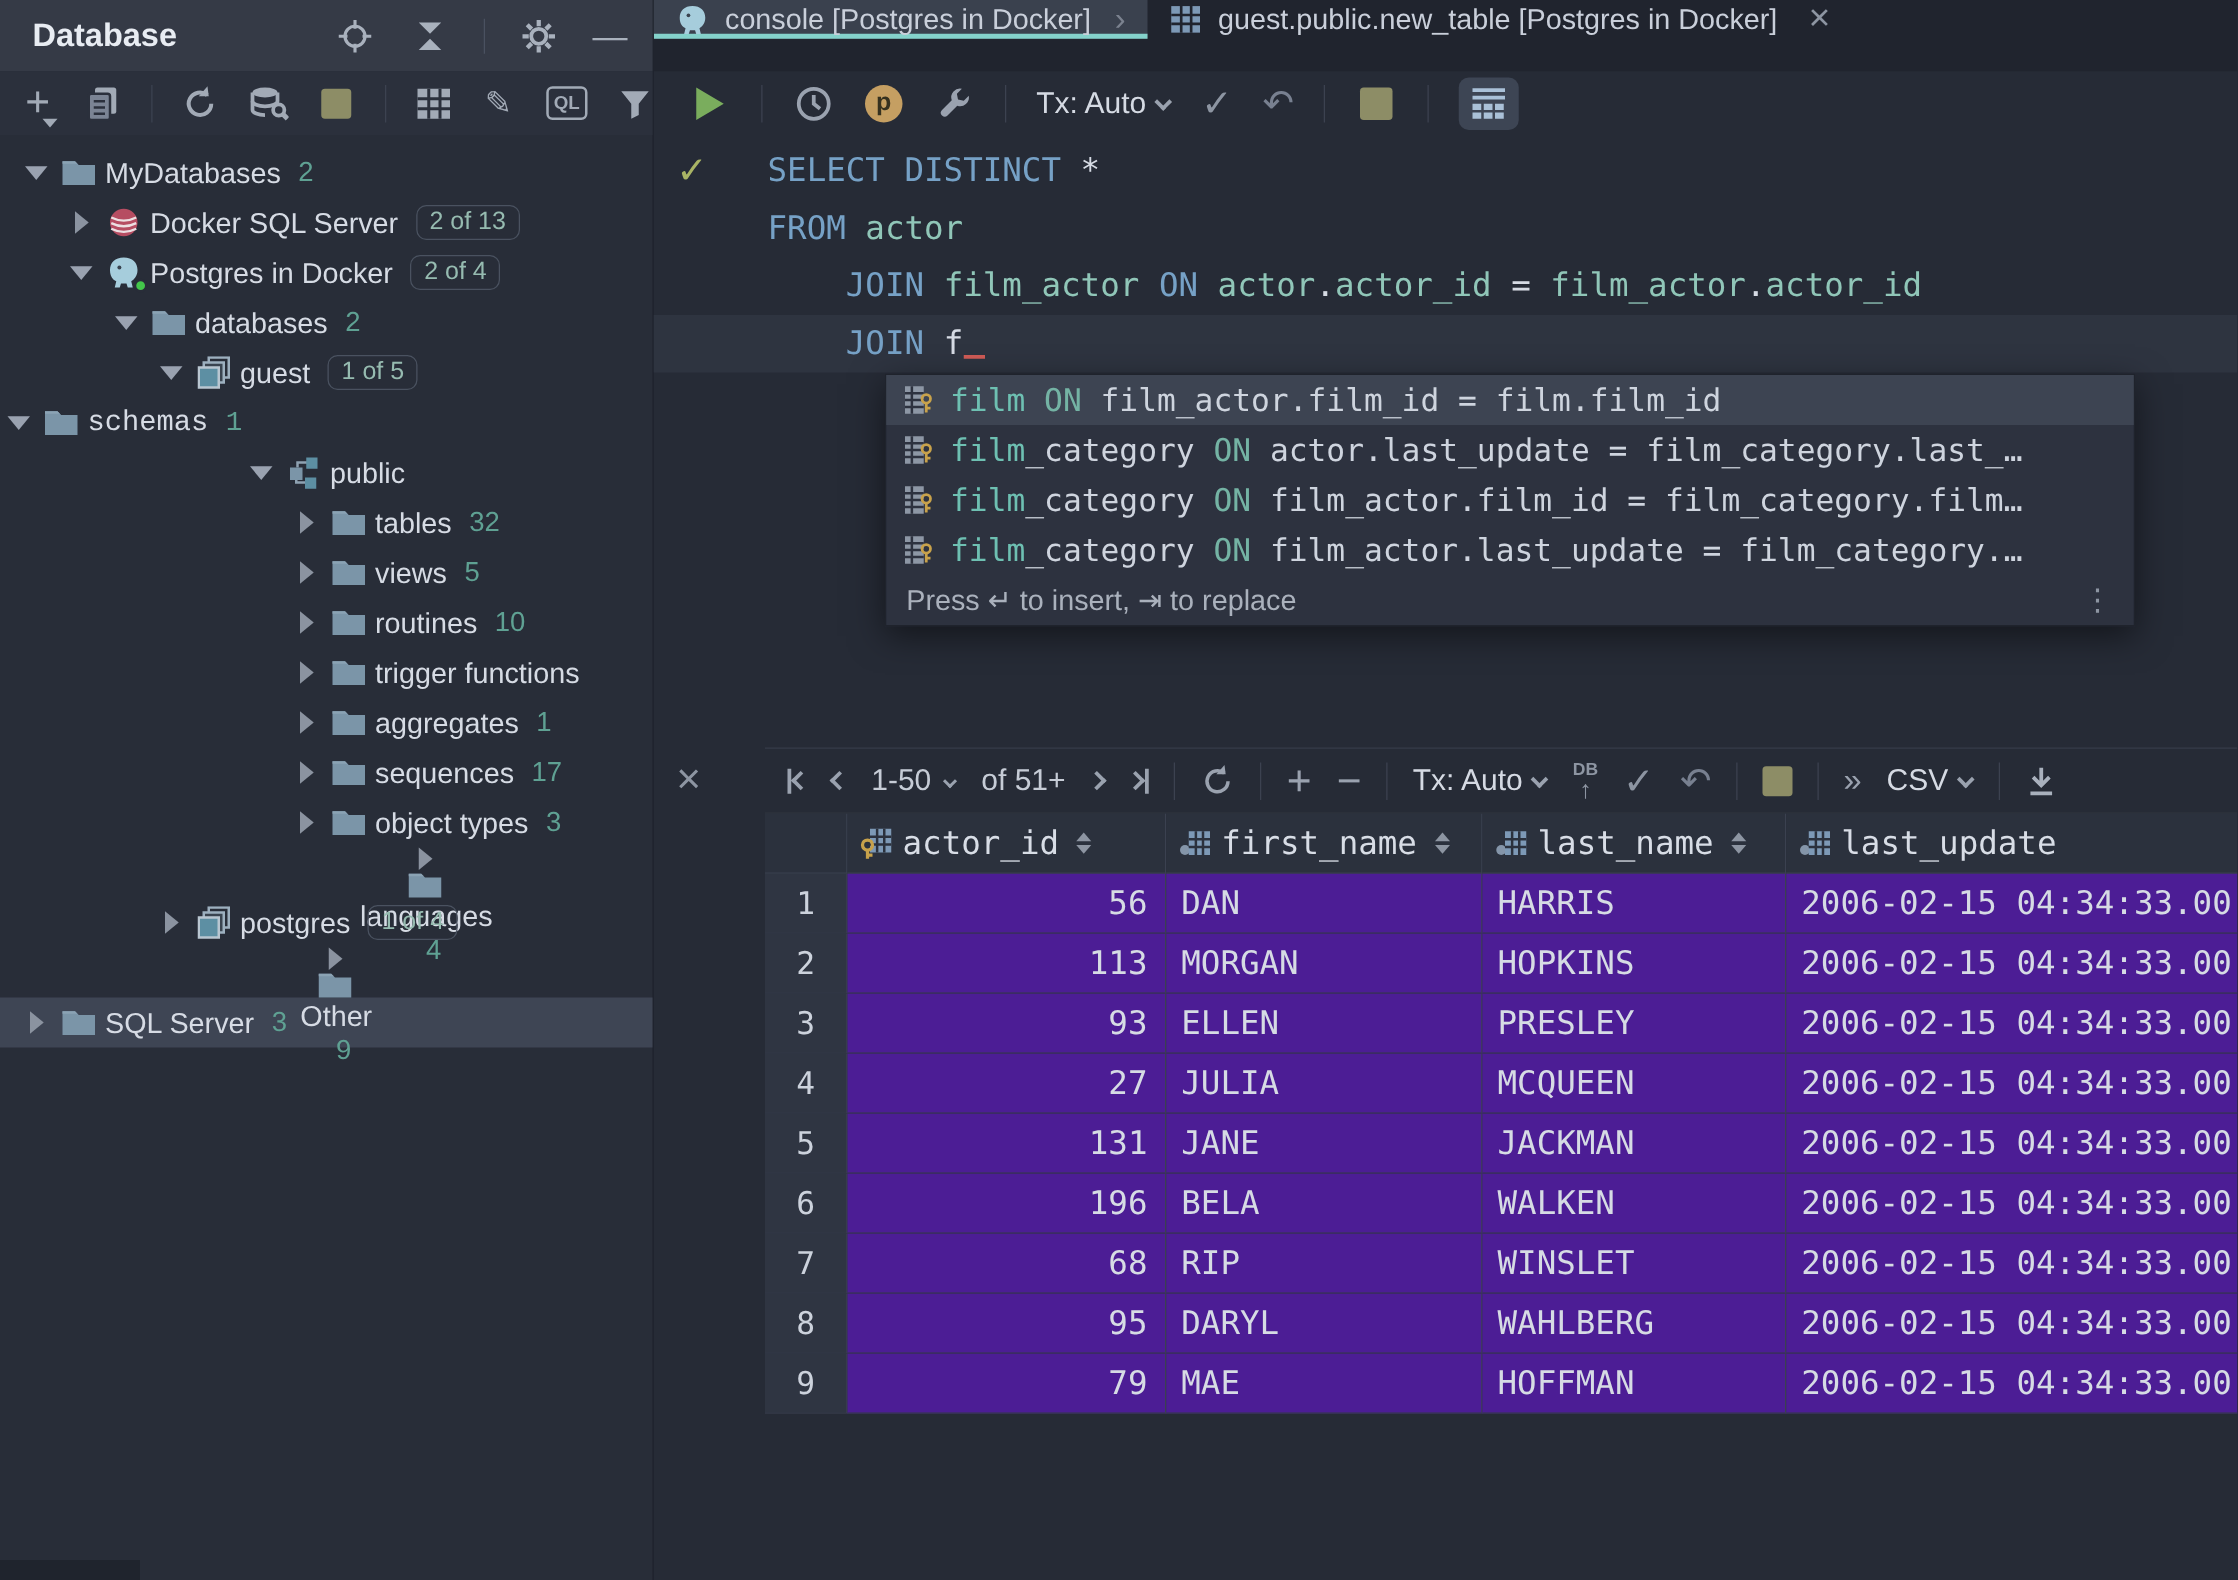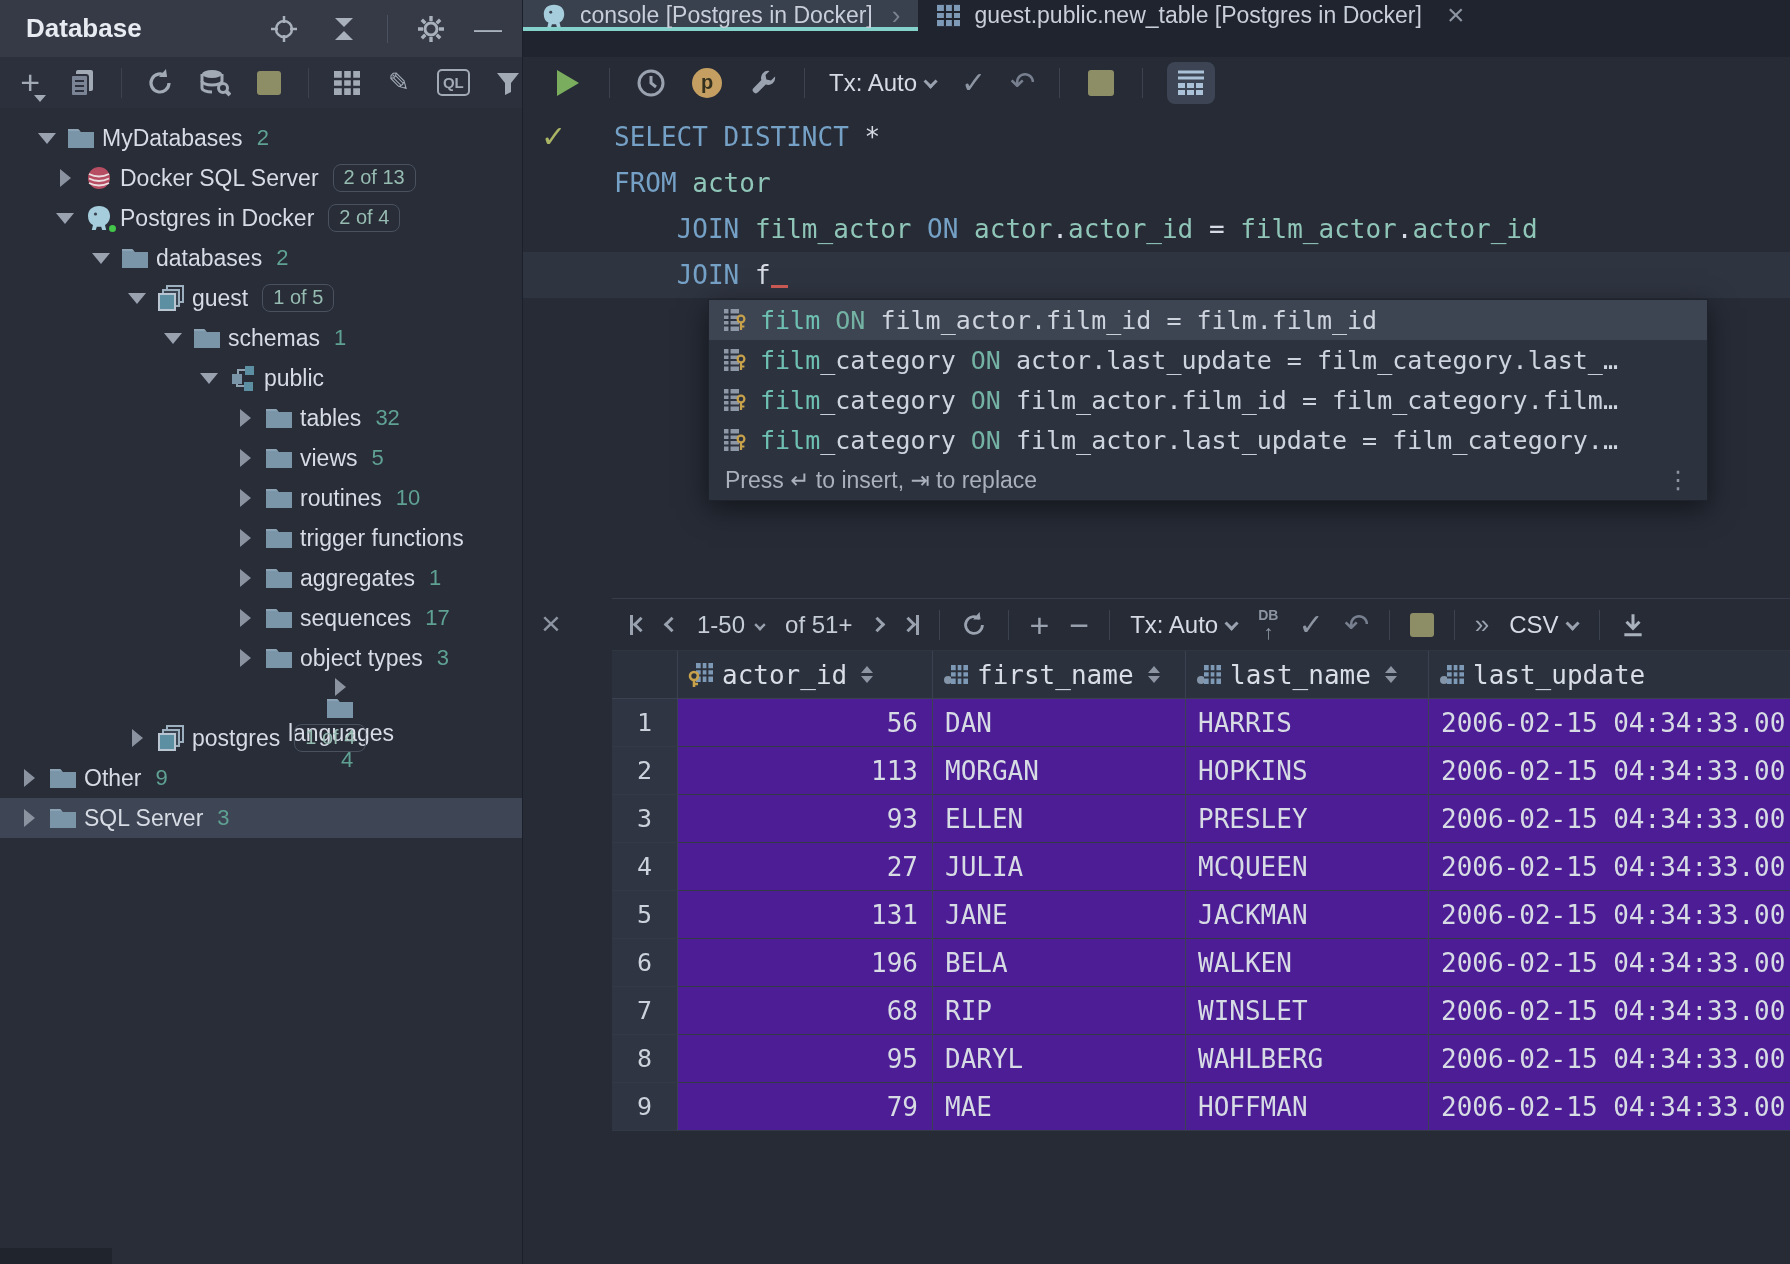--- a/index.html
+++ b/index.html
@@ -188,21 +188,21 @@
         <span class="ql-box">QL</span>
       </span>
     <span class="tbtn">
       <svg width="26" height="26" viewBox="0 0 26 26">
           <path d="M2 3h22L16 13v9l-6 3V13z" fill="#a2aab6"></path>
         </svg>
     </span>
   </div>
 
   <div class="tree" id="tree">
-      <div class="tree-row" style="padding-left: 32px;">
+      <div class="tree-row" style="padding-left: 14px;">
         <span class="tw">
           <span class="arr-exp"></span>
         </span>
         <span class="t-icon">
           <svg width="28" height="24" viewBox="0 0 28 24">
             <path d="M1 3h10l3 3h13v16H1z" fill="#7b95a8"></path>
             <path d="M1 3h10l2 2H1z" fill="#8ba3b4"></path>
           </svg>
         </span>
         <span class="t-label">MyDatabases</span>
@@ -255,21 +255,21 @@
         <span class="t-icon">
           <svg width="27" height="27" viewBox="0 0 27 27">
             <rect x="9" y="1" width="16" height="16" fill="none" stroke="#9db0bf" stroke-width="2"></rect>
             <rect x="5" y="5" width="16" height="16" fill="#3a4450" stroke="#9db0bf" stroke-width="2"></rect>
             <rect x="1" y="9" width="16" height="16" fill="#5d8fa3" stroke="#b9c6d1" stroke-width="2"></rect>
           </svg>
         </span>
         <span class="t-label">guest</span>
         <span class="t-badge">1 of 5</span>
       </div>
-      <div class="tree-row" style="padding-left: 158px;">
+      <div class="tree-row" style=" font-family: Liberation Mono, monospace;">
         <span class="tw">
           <span class="arr-exp"></span>
         </span>
         <span class="t-icon">
           <svg width="28" height="24" viewBox="0 0 28 24">
             <path d="M1 3h10l3 3h13v16H1z" fill="#7b95a8"></path>
             <path d="M1 3h10l2 2H1z" fill="#8ba3b4"></path>
           </svg>
         </span>
         <span class="t-label">schemas</span>
@@ -399,21 +399,21 @@
         <span class="t-icon">
           <svg width="27" height="27" viewBox="0 0 27 27">
             <rect x="9" y="1" width="16" height="16" fill="none" stroke="#9db0bf" stroke-width="2"></rect>
             <rect x="5" y="5" width="16" height="16" fill="#3a4450" stroke="#9db0bf" stroke-width="2"></rect>
             <rect x="1" y="9" width="16" height="16" fill="#5d8fa3" stroke="#b9c6d1" stroke-width="2"></rect>
           </svg>
         </span>
         <span class="t-label">postgres</span>
         <span class="t-badge">1 of 4</span>
       </div>
-      <div class="tree-row" style="padding-left: 14px;">
+      <div class="tree-row" style="padding-left: 14px; flex-direction: column;">
         <span class="tw">
           <span class="arr-col"></span>
         </span>
         <span class="t-icon">
           <svg width="28" height="24" viewBox="0 0 28 24">
             <path d="M1 3h10l3 3h13v16H1z" fill="#7b95a8"></path>
             <path d="M1 3h10l2 2H1z" fill="#8ba3b4"></path>
           </svg>
         </span>
         <span class="t-label">Other</span>

